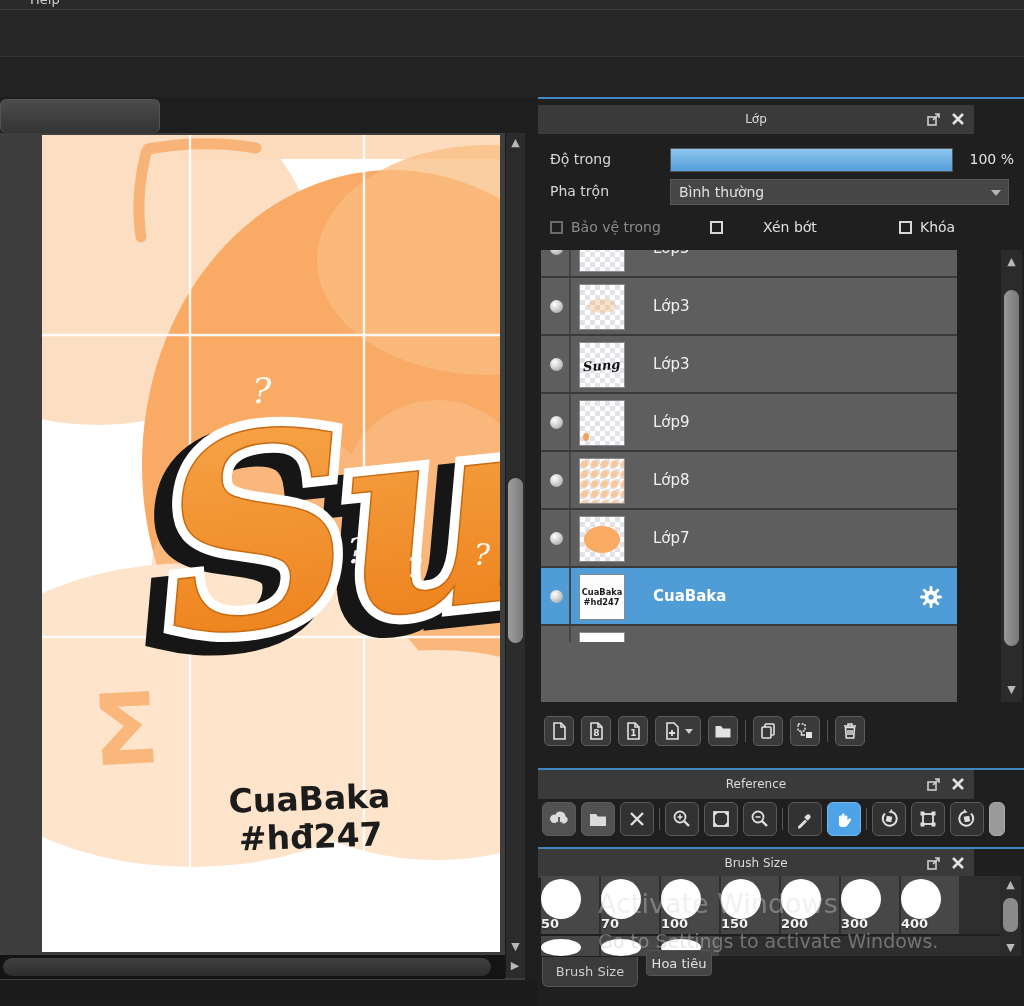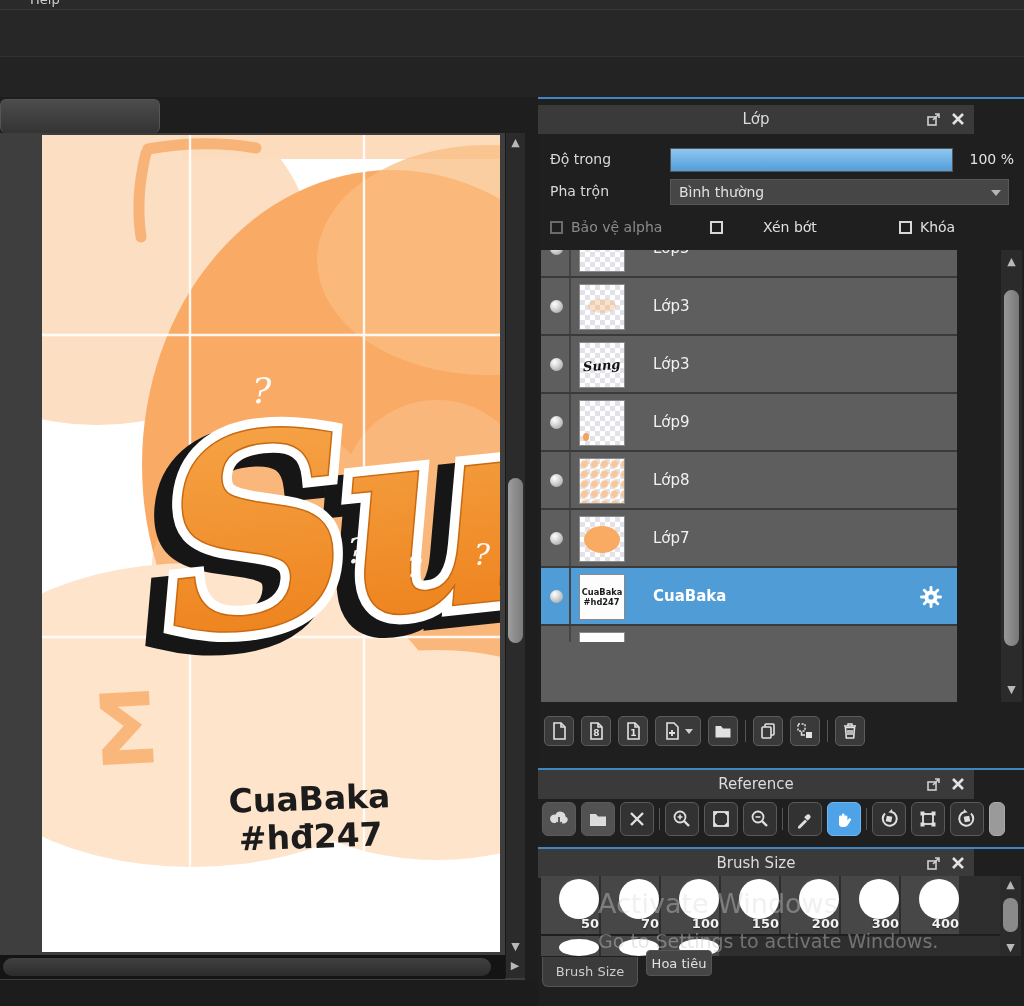--- a/index.html
+++ b/index.html
@@ -25,21 +25,21 @@
                background:linear-gradient(90deg,#9d9d9d,#7b7b7b); }
   #hsb { left:0; top:822px; width:505px; height:24px; background:#141414; }
   #hsb-thumb { position:absolute; left:3px; top:3px; width:488px; height:18px; border-radius:9px;
                background:linear-gradient(#414141,#2c2c2c); }
   #hsb-right { left:507px; top:827px; width:16px; height:16px; color:#b8b8b8; font-size:11px; }
   #below-canvas { left:0; top:980px; width:538px; height:26px; background:#1c1c1c; }
 
   
   #dock { left:538px; top:97px; width:486px; height:909px; background:#1f1f1f; border-top:2px solid #3f86c5; }
   .ptitle { position:absolute; left:0; width:436px; height:29px; background:#3a3a3a;
-            color:#dcdcdc; font-size:15px; text-align:center; line-height:29px; }
+            color:#dcdcdc; font-size:12px; text-align:center; line-height:29px; }
   .ptitle .pop { position:absolute; right:32px; top:6px; }
   .ptitle .cls { position:absolute; right:8px; top:6px; }
   .blueline { position:absolute; left:0; width:486px; height:2px; background:#3f86c5; }
 
   .rowlabel { color:#d8d8d8; font-size:14px; }
   #opacity-row { left:0; top:42px; width:486px; height:26px;margin-top:6px; }
   #opacity-row .rowlabel { position:absolute; left:12px; top:4px; }
   #op-slider { position:absolute; left:132px; top:1px; width:283px; height:24px; background:#222;
                border:1px solid #555; }
   #op-fill { width:100%; height:100%; background:linear-gradient(#8ec7f0,#539dd9); }
@@ -115,21 +115,21 @@
   
   #ref-toolbar { left:4px; top:700px; width:480px; height:40px; display:flex; align-items:center; gap:5px; }
   .rbtn { width:34px; height:34px; background:#323232; border:1px solid #5a5a5a; border-radius:6px;
           display:flex; align-items:center; justify-content:center; cursor:pointer; }
   .rbtn.lt { background:#525252; }
   .rbtn.on { background:#4ea3e8; border-color:#6fb7f0; }
   .rbtn.partial { width:16px; background:#9a9a9a; border-color:#aaa; }
 
   
   #brush-grid { left:3px; top:777px; width:460px; height:58px; display:flex; gap:2px; background:#2e2e2e; }
-  .bcell { width:58px; height:58px; background:#474747; display:flex; flex-direction:column; align-items:flex-end; cursor:pointer; }
+  .bcell { width:58px; height:58px; background:#474747; display:flex; flex-direction:column; align-items:flex-start; cursor:pointer; }
   .bdot { width:40px; height:40px; margin-top:3px; border-radius:50%; background:#fff; }
   .bnum { color:#f2f2f2; font-size:13px; font-weight:bold; margin-top:-3px; text-shadow:0 1px 2px #222; }
   #brush-row2 { left:3px; top:837px; width:460px; height:20px; display:flex; gap:2px; overflow:hidden; background:#2e2e2e; }
   #brush-row2 .bcell { height:20px; overflow:hidden; }
   #bsb { left:462px; top:777px; width:21px; height:80px; background:#2b2b2b; }
   #bsb-thumb { position:absolute; left:3px; top:22px; width:15px; height:34px; border-radius:7px; background:#8a8a8a; }
 
   
   .btab { position:absolute; background:#3b3b3b; border:1px solid #555; color:#cccccc; font-size:13px;
           display:flex; align-items:center; justify-content:center; cursor:pointer; }
@@ -260,21 +260,21 @@
       <span class="rowlabel">Pha trộn</span>
       <div id="blend-select">
         <span>Bình thường</span>
         <span class="dd"></span>
       </div>
     </div>
 
     <div id="check-row" class="abs">
       <div class="cbgrp disabled" style="left:12px;">
         <span class="cbox"></span>
-        <span class="cblab">Bảo vệ alpha</span>
+        <span class="cblab">Bảo vệ trong</span>
       </div>
       <div class="cbgrp" style="left:172px;gap:40px;">
         <span class="cbox"></span>
         <span class="cblab">Xén bớt</span>
       </div>
       <div class="cbgrp" style="left:333px;margin-left:28px;">
         <span class="cbox"></span>
         <span class="cblab">Khóa</span>
       </div>
     </div>

